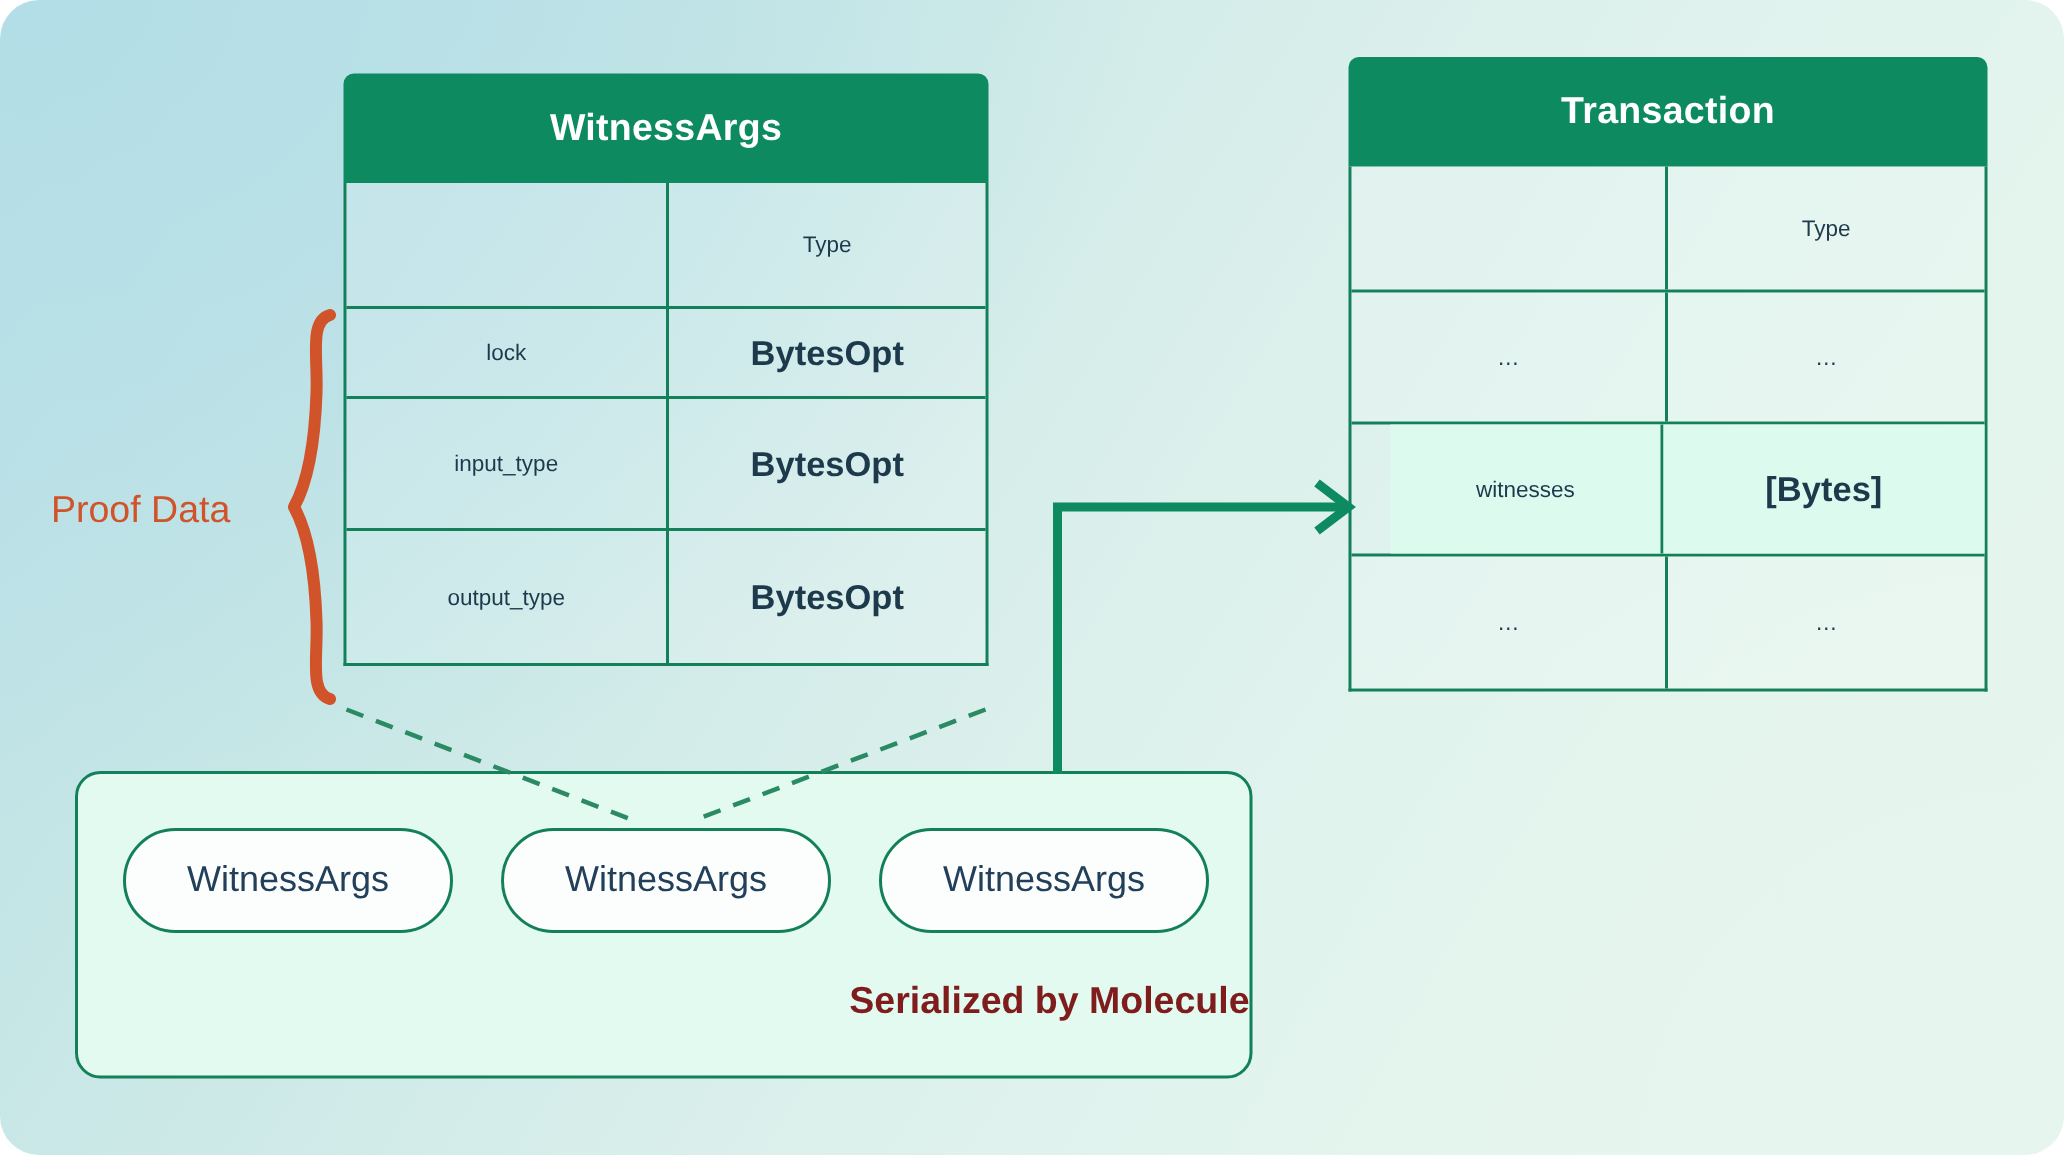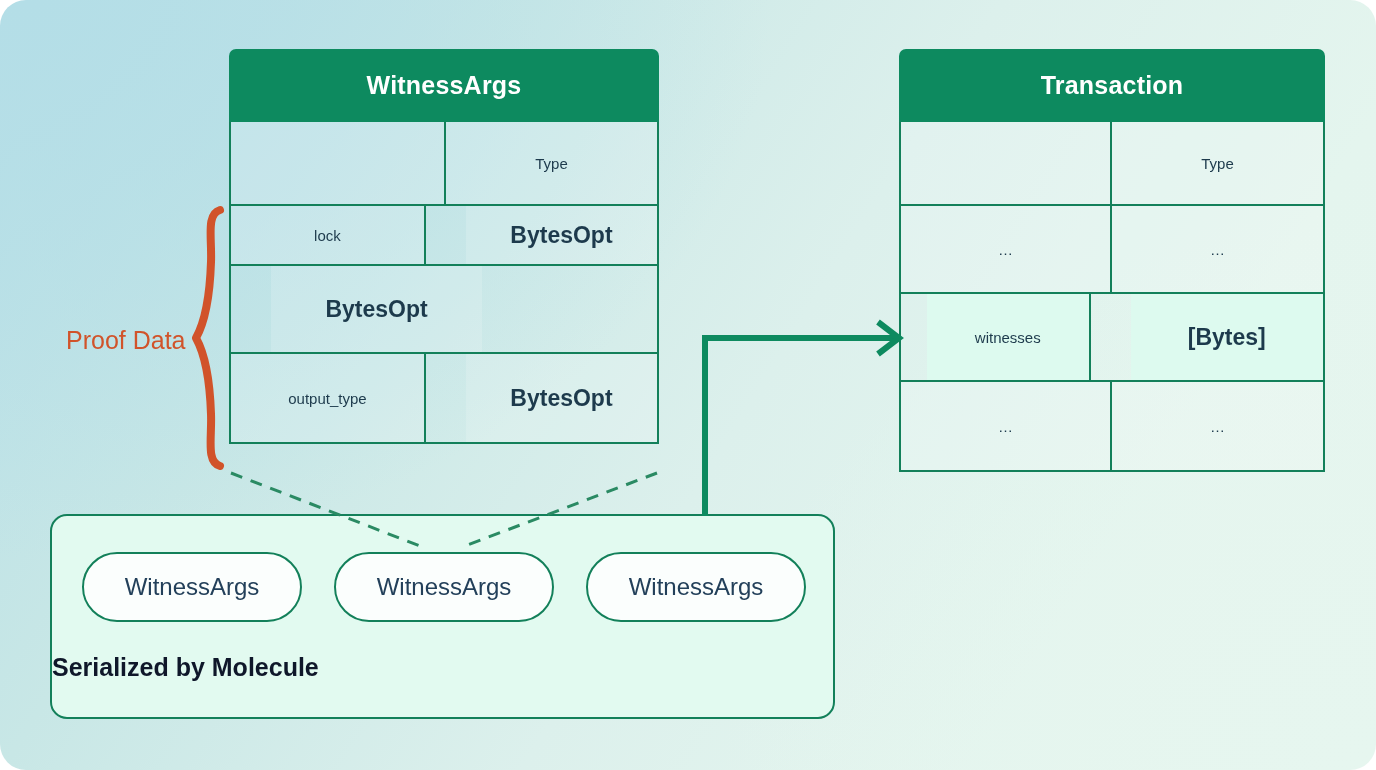--- a/index.html
+++ b/index.html
@@ -28,42 +28,42 @@
   }
   .tbl-body{border:2px solid #13805a;border-top:none;box-sizing:border-box;}
   .trow{display:flex;border-bottom:2px solid #13805a;box-sizing:border-box;}
   .trow:last-child{border-bottom:none;}
   .tcell{
     display:flex;align-items:center;justify-content:center;
     box-sizing:border-box;color:#1d3a4c;font-size:15px;
     background:rgba(255,255,255,0.16);
   }
   .tcell.c0{border-right:2px solid #13805a;}
-  .tcell.bold{font-weight:bold;font-size:23px;margin-left:40px;}
+  .tcell.bold{font-weight:bold;font-size:23px;}
   .trow.hl .tcell{background:#ddfaef;}
 
   
   .brace-label{
     position:absolute;color:#d1532a;font-size:25px;white-space:nowrap;
   }
 
   
   .panel{
     position:absolute;box-sizing:border-box;
     background:#e2faf0;border:2px solid #13805a;border-radius:17px;
   }
   .pill{
     position:absolute;box-sizing:border-box;
     background:#fbfefd;border:2px solid #13805a;border-radius:40px;
     display:flex;align-items:center;justify-content:center;
     color:#23405a;font-size:24px;
   }
   .panel-caption{
-    position:absolute;width:100%;text-align:left;
-    color:#0f172a;font-weight:bold;font-size:25px;
+    position:absolute;width:100%;text-align:right;
+    color:#7f1d1d;font-weight:bold;font-size:25px;
   }
 
   svg.overlay{position:absolute;left:0;top:0;width:1376px;height:770px;pointer-events:none;}
 </style>
 </head>
 <body>
 
 <div id="canvas">
 
   <div class="table" style="left:229px;top:49px;width:430px;">
@@ -73,31 +73,32 @@
         <div class="tcell c0" style="width:215px;"></div>
         <div class="tcell" style="width:211px;">Type</div>
       </div>
 
       <div class="trow" style="height:60px;">
         <div class="tcell c0" style="width:215px;">lock</div>
         <div class="tcell bold" style="width:211px;">BytesOpt</div>
       </div>
 
       <div class="trow" style="height:88px;">
+        <div class="tcell c0" style="width:215px;">input_type</div>
         <div class="tcell bold" style="width:211px;">BytesOpt</div>
       </div>
 
       <div class="trow" style="height:88px;">
         <div class="tcell c0" style="width:215px;">output_type</div>
         <div class="tcell bold" style="width:211px;">BytesOpt</div>
       </div>
     </div>
   </div>
 
-  <div class="table" style="left:899px;top:49px;width:426px;">
+  <div class="table" style="left:899px;top:38px;width:426px;">
     <div class="tbl-head" style="height:73px;">Transaction</div>
     <div class="tbl-body">
       <div class="trow" style="height:84px;">
         <div class="tcell c0" style="width:211px;"></div>
         <div class="tcell" style="width:211px;">Type</div>
       </div>
 
       <div class="trow" style="height:88px;">
         <div class="tcell c0" style="width:211px;">…</div>
         <div class="tcell" style="width:211px;">…</div>
@@ -108,21 +109,21 @@
         <div class="tcell bold" style="width:249px;">[Bytes]</div>
       </div>
 
       <div class="trow" style="height:88px;">
         <div class="tcell c0" style="width:211px;">…</div>
         <div class="tcell" style="width:211px;">…</div>
       </div>
     </div>
   </div>
 
-  <div class="brace-label" style="left:66px;top:326px;">Proof Data</div>
+  <div class="brace-label" style="left:34px;top:326px;">Proof Data</div>
 
   <div class="panel" style="left:50px;top:514px;width:785px;height:205px;">
     <div class="pill" style="left:30px;top:36px;width:220px;height:70px;">WitnessArgs</div>
     <div class="pill" style="left:282px;top:36px;width:220px;height:70px;">WitnessArgs</div>
     <div class="pill" style="left:534px;top:36px;width:220px;height:70px;">WitnessArgs</div>
     <div class="panel-caption" style="left:0;top:137px;">Serialized by Molecule</div>
   </div>
 
   <svg class="overlay" viewBox="0 0 1376 770">
 

